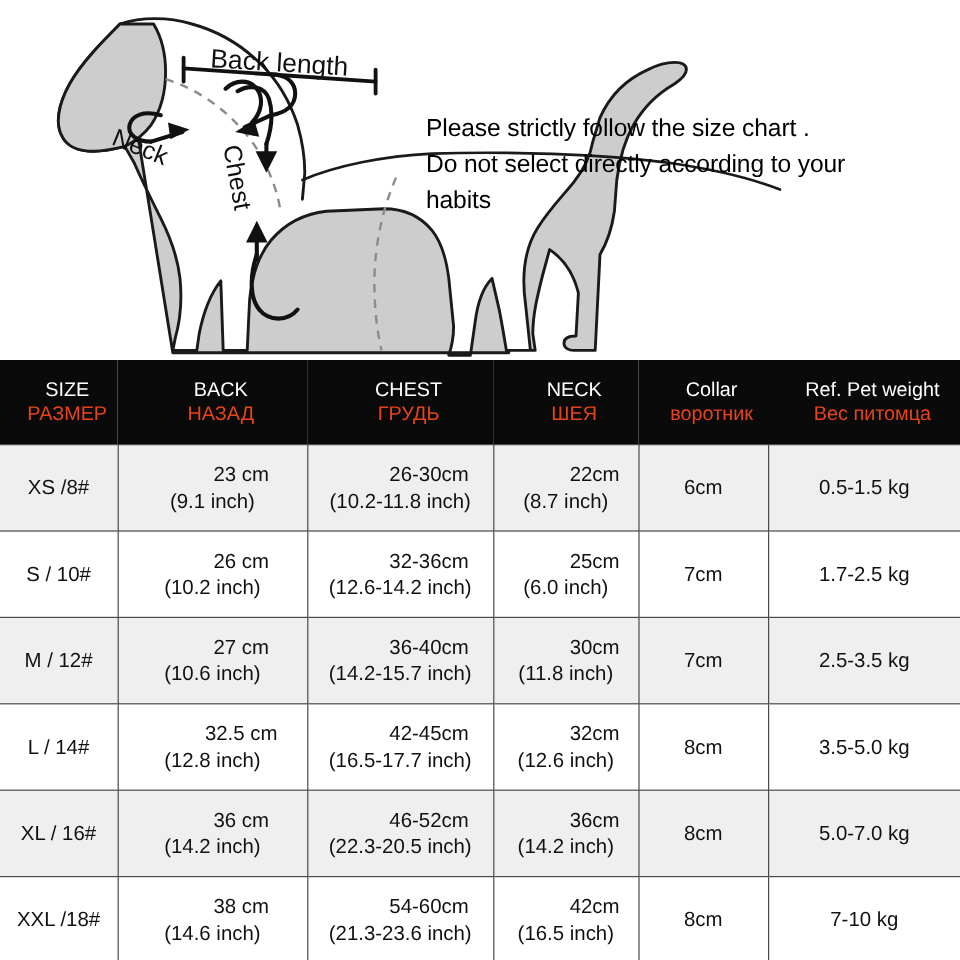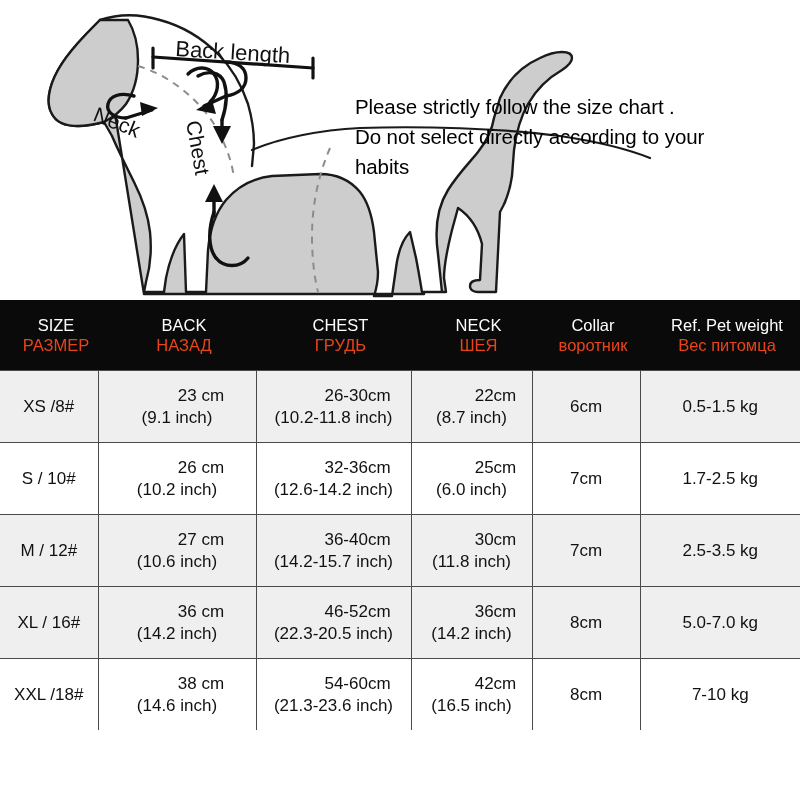--- a/index.html
+++ b/index.html
@@ -307,20 +307,37 @@
         <span class="cell-main">36-40cm</span>
         <span class="cell-sub">(14.2-15.7 inch)</span>
       </td>
       <td>
         <span class="cell-main">30cm</span>
         <span class="cell-sub">(11.8 inch)</span>
       </td>
       <td>7cm</td>
       <td>2.5-3.5 kg</td>
     </tr>
+    <tr class="plain">
+      <td class="size-cell">L / 14#</td>
+      <td>
+        <span class="cell-main">32.5 cm</span>
+        <span class="cell-sub">(12.8 inch)</span>
+      </td>
+      <td>
+        <span class="cell-main">42-45cm</span>
+        <span class="cell-sub">(16.5-17.7 inch)</span>
+      </td>
+      <td>
+        <span class="cell-main">32cm</span>
+        <span class="cell-sub">(12.6 inch)</span>
+      </td>
+      <td>8cm</td>
+      <td>3.5-5.0 kg</td>
+    </tr>
     <tr class="shade">
       <td class="size-cell">XL / 16#</td>
       <td>
         <span class="cell-main">36 cm</span>
         <span class="cell-sub">(14.2 inch)</span>
       </td>
       <td>
         <span class="cell-main">46-52cm</span>
         <span class="cell-sub">(22.3-20.5 inch)</span>
       </td>

